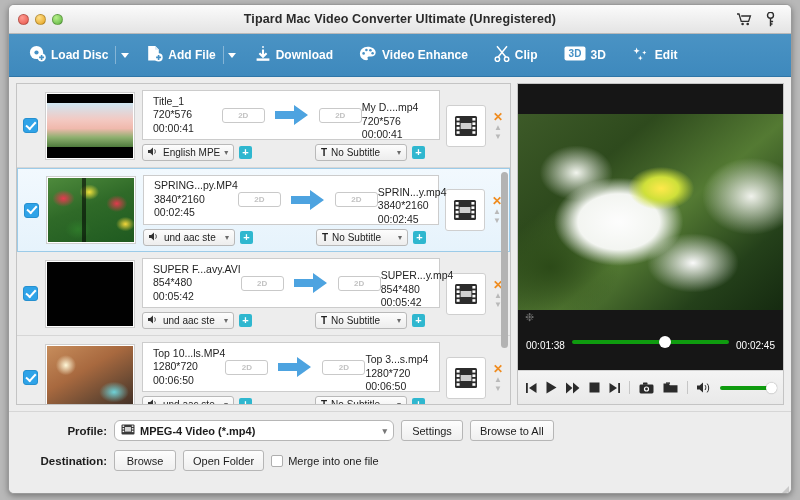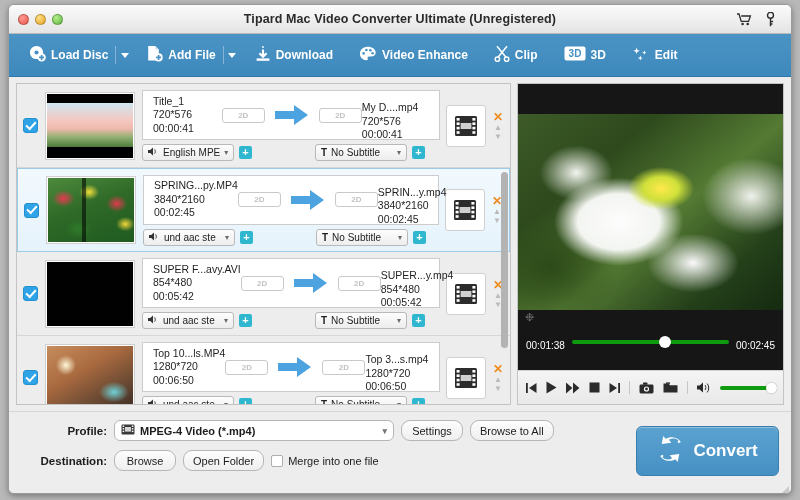--- a/index.html
+++ b/index.html
@@ -206,21 +206,21 @@
     font-size: 11px; color: #1c1c1c; cursor: pointer; max-width: 280px; font-weight: bold;
   }
   .bselect .cv { margin-left: auto; color: #777; font-size: 9px; }
   .binput {
     height: 21px; width: 284px; background: #fff; border: 1px solid #b6b6b6; border-radius: 3px;
     display: flex; align-items: center; padding: 0 5px; font-size: 11px; color: #1c1c1c;
     overflow: hidden; white-space: nowrap; cursor: text;
   }
   .bbtn {
     height: 21px; min-width: 62px; padding: 0 9px;
-    background: linear-gradient(#fdfdfd,#efefef); border: 1px solid #b6b6b6; border-radius: 9px;
+    background: linear-gradient(#fdfdfd,#efefef); border: 1px solid #b6b6b6; border-radius: 3px;
     font-size: 11px; color: #1c1c1c; display: flex; align-items: center; justify-content: center;
     cursor: pointer; white-space: nowrap;
   }
   .mergewrap { display: flex; align-items: center; gap: 5px; font-size: 11px; color: #1c1c1c; cursor: pointer; }
   .mcheck { width: 12px; height: 12px; border: 1px solid #aeaeae; border-radius: 2px; background: #fff; }
   .convert {
     width: 143px; height: 50px; margin-top: 6px; margin-right: 2px;
     background: linear-gradient(#5ba2d0,#4590c4);
     border: 1px solid #3b7ead; border-radius: 6px;
     color: #fff; font-size: 17px; font-weight: 700;
@@ -754,29 +754,20 @@
         <span class="blabel">Destination:</span>
         <div class="bbtn">Browse</div>
         <div class="bbtn">Open Folder</div>
         <div class="mergewrap">
           <span class="mcheck"></span>
           <span>Merge into one file</span>
         </div>
       </div>
     </div>
 
-    <div class="convert">
-      <span>
-        <svg width="27" height="26" viewBox="0 0 27 26">
-          <path d="M21.5 4.5c-2.6-2.3-6.6-2.6-9.6-.7l2.4 2.9-9.6 1.4L6.3 0l2.3 2.8C12.9.2 18.6.7 22.2 4c.6.6 1.1 1.2 1.6 1.9l-2.3 1.4c-.3-.4-.6-.8-1-1.2z" fill="#fff"></path>
-          <path d="M5.5 21.5c2.6 2.3 6.6 2.6 9.6.7l-2.4-2.9 9.6-1.4L20.7 26l-2.3-2.8C14.1 25.8 8.4 25.3 4.8 22c-.6-.6-1.1-1.2-1.6-1.9l2.3-1.4c.3.4.6.8 1 1.2z" fill="#fff"></path>
-        </svg>
-      </span>
-      <span>Convert</span>
-    </div>
 
     <span class="resize-grip">
       <svg width="11" height="11" viewBox="0 0 11 11">
           <path d="M11 11H2L11 2z" fill="#c9c9c9"></path>
         </svg>
     </span>
   </div>
 
 </div>
 

